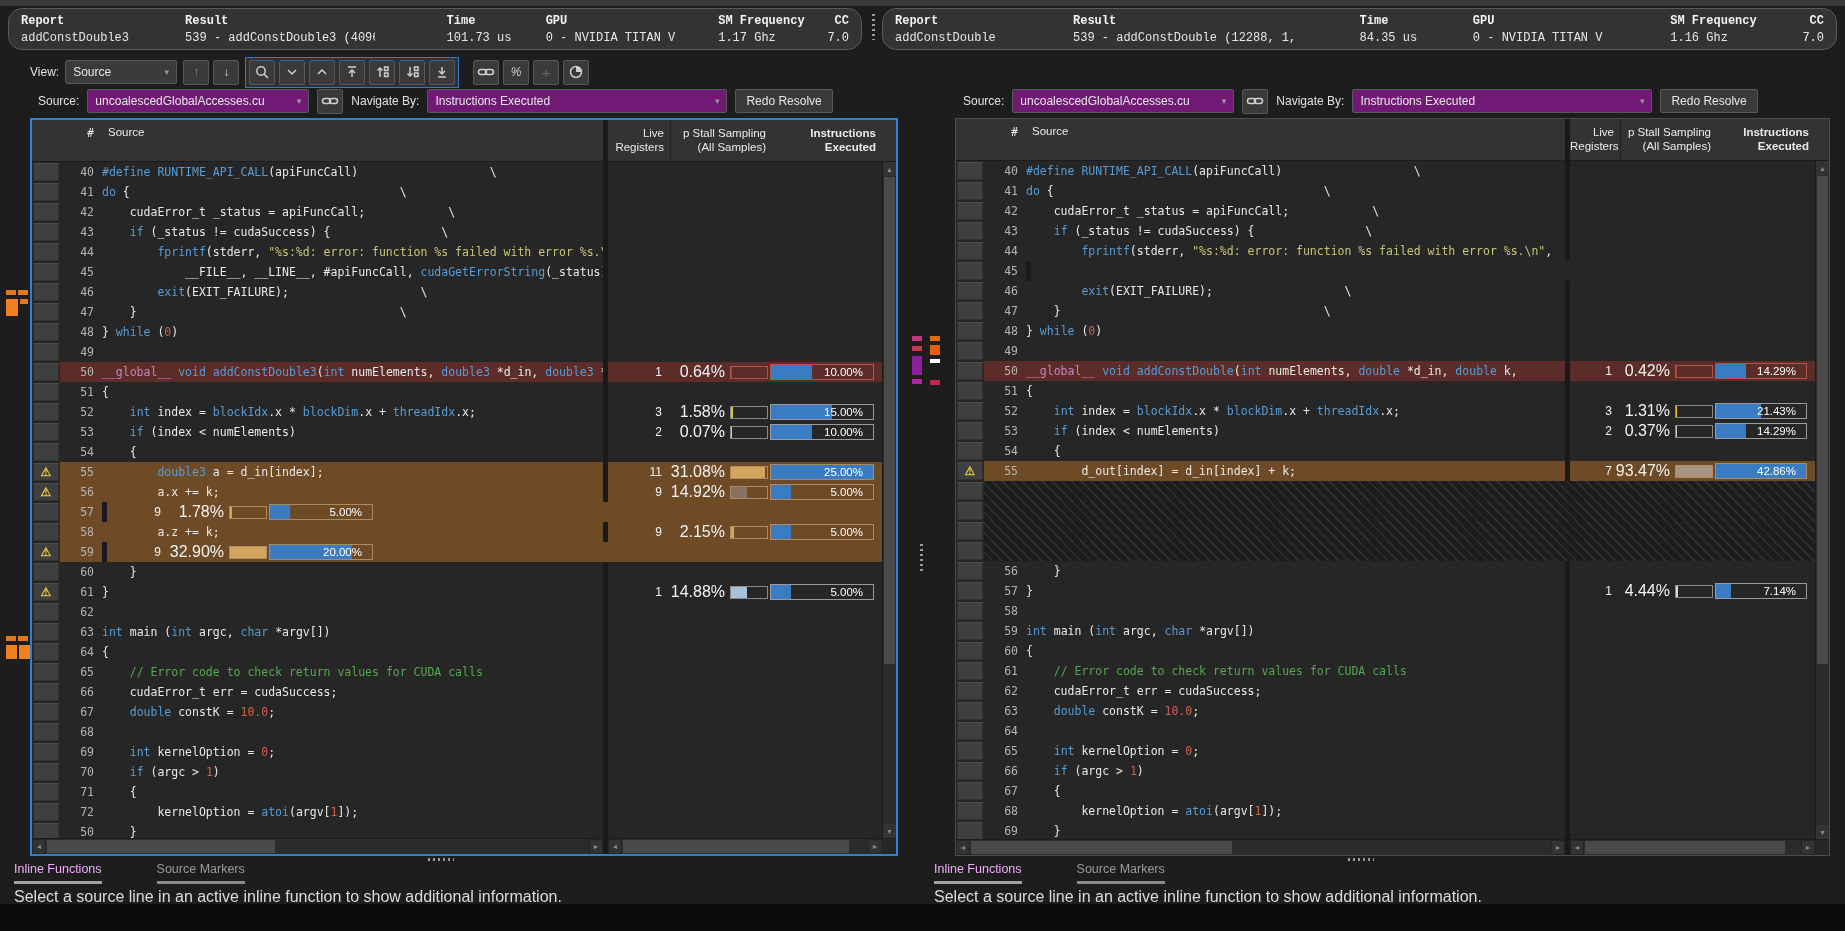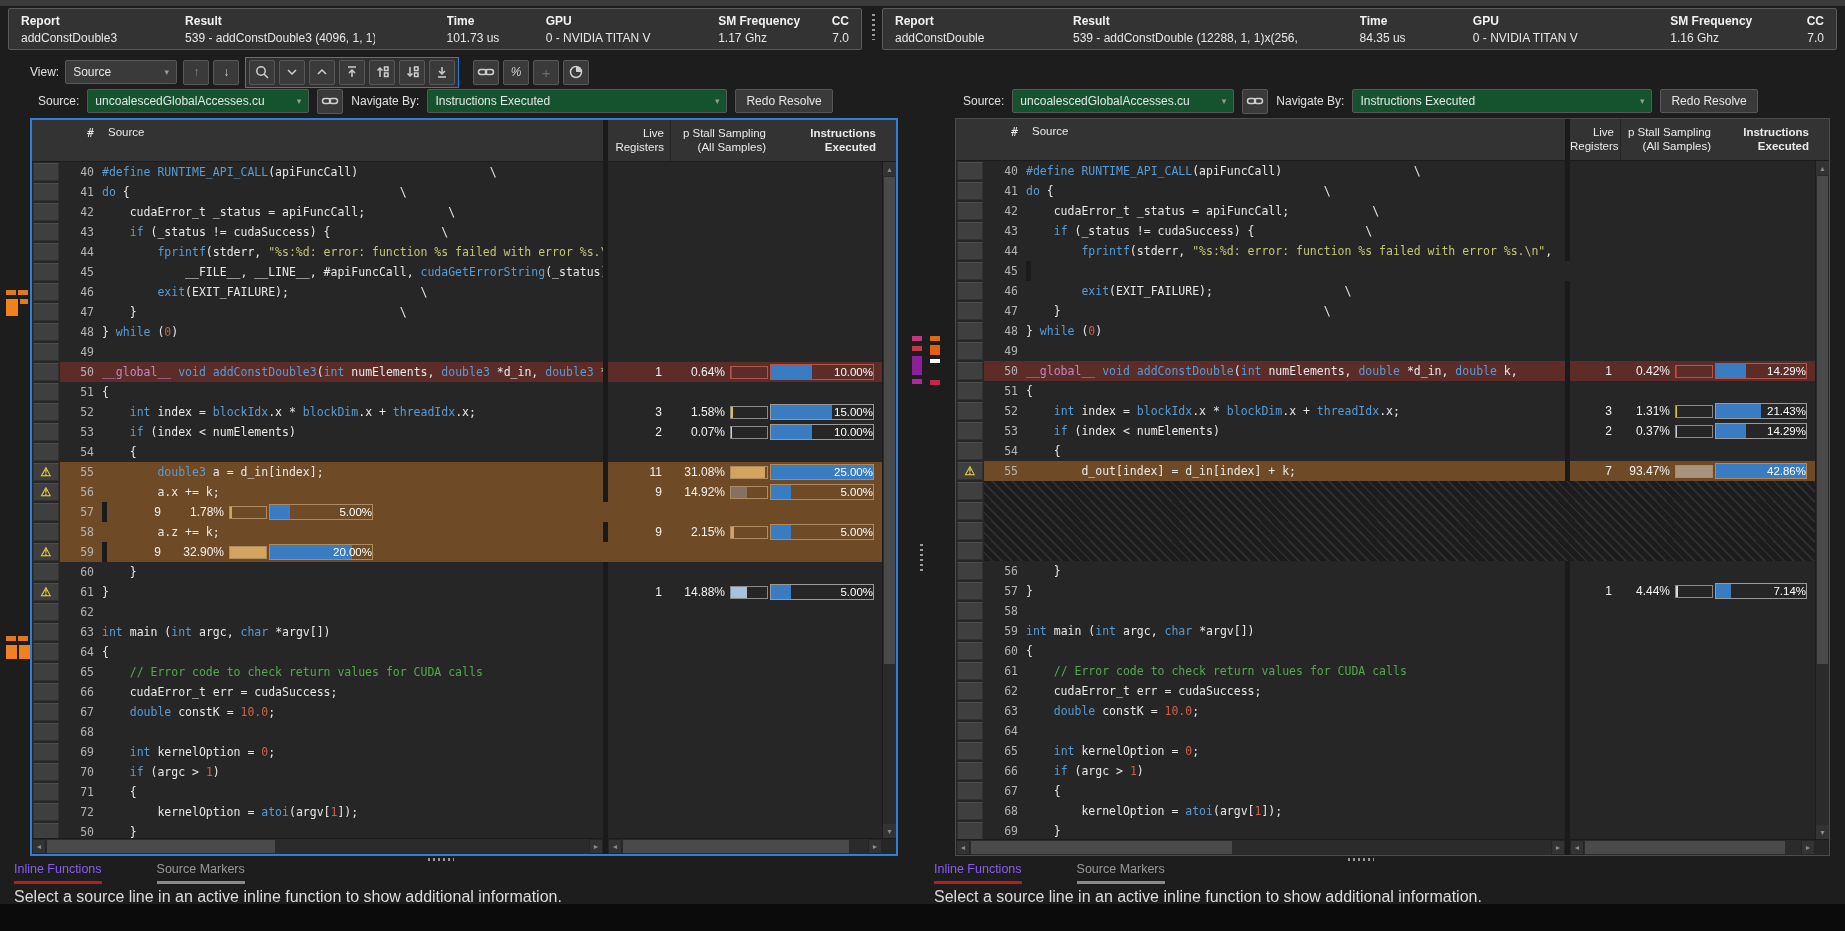--- a/index.html
+++ b/index.html
@@ -3,34 +3,34 @@
 <meta charset="utf-8">
 <style>
   * { box-sizing: border-box; margin: 0; padding: 0; }
   html,body { width:1845px; height:931px; background:#1d1d1d; font-family:"Liberation Sans",sans-serif; color:#e0e0e0; overflow:hidden; position:relative; }
   .abs { position:absolute; }
 
   .topstrip { left:0; top:0; width:1845px; height:6px; background:#3a3a3a; }
   .footerbar { left:0; top:904px; width:1845px; height:27px; background:#0b0b0b; }
 
   
-  .report { background:#333333; border:1px solid #5a5a5a; border-radius:2px; display:flex; padding:4px 12px; height:42px; }
+  .report { background:#333333; border:1px solid #5a5a5a; border-radius:14px; display:flex; padding:4px 12px; height:42px;font-family:Liberation Mono, monospace; }
   .rcol { display:flex; flex-direction:column; justify-content:center; gap:3px; font-size:12px; overflow:hidden; }
   .rlabel { font-weight:bold; color:#f2f2f2; }
   .rvalue { color:#e6e6e6; white-space:nowrap; }
 
   
   .toolbar { left:30px; top:56px; height:32px; display:flex; align-items:center; gap:6px; font-size:12px; }
   .tbtn { min-width:26px; height:25px; background:#3a3a3a; border:1px solid #585858; border-radius:2px; display:flex; align-items:center; justify-content:center; color:#cfcfcf; padding:0 3px; }
   .tbtn.disabled { color:#6a6a6a; }
   .tgroup { display:flex; gap:4px; }
   .tgroup-blue { border:1px solid #2e7bd2; padding:2px 3px; display:flex; gap:4px; background:#303030; }
   .combo { background:#3a3a3a; border:1px solid #585858; border-radius:2px; height:24px; display:flex; align-items:center; padding:0 7px; gap:10px; color:#e6e6e6; }
   .combo .arrow { color:#9a9a9a; font-size:9px; }
-  .combo-dark { background:#14532d; }
+  .combo-dark { background:#701a75; }
   .icon svg { stroke:#cfcfcf; fill:none; stroke-width:1.5; display:block; }
 
   
   .srcrow { height:26px; display:flex; align-items:center; gap:8px; font-size:12px; }
   .btn { background:#3a3a3a; border:1px solid #585858; border-radius:2px; height:24px; display:flex; align-items:center; padding:0 10px; color:#e6e6e6; }
 
   
   .panel { background:#262626; display:flex; flex-direction:column; }
   .panel-l { left:30px; top:118px; width:868px; height:738px; border:2px solid #2e7fd8; --reg:62px; --stall:100px; --instr:112px; --metrics:274px; }
   .panel-r { left:955px; top:118px; width:875px; height:738px; border:1px solid #4c4c4c; --reg:50px; --stall:95px; --instr:100px; --metrics:245px; }
@@ -51,27 +51,27 @@
   .warnic { color:#e9c93f; font-size:12px; line-height:1; font-weight:bold; }
   .rowbody { flex:1; display:flex; align-items:center; overflow:hidden; }
   .rowbody.red { background:#5c2c29; }
   .rowbody.brown { background:#6f4a26; }
   .lnum { width:42px; text-align:right; padding-right:8px; color:#b4b4b4; font-family:"DejaVu Sans Mono",monospace; font-size:11.5px; flex:none; }
   .code { flex:1; overflow:hidden; white-space:pre; font-family:"DejaVu Sans Mono",monospace; font-size:11.5px; color:#e8e8e8; }
   .c-kw { color:#569cd6; } .c-fn { color:#569cd6; } .c-num { color:#d0604c; }
   .c-str { color:#c5c578; } .c-com { color:#55a84f; } .c-glob { color:#c586c0; } .c-pl { color:#e8e8e8; }
   .mreg { width:var(--reg); text-align:right; padding-right:8px; font-size:12px; color:#f2f2f2; flex:none; }
   .mstall { width:var(--stall); display:flex; align-items:center; justify-content:flex-end; gap:5px; flex:none; padding-right:2px; }
-  .spct { font-size:12px; color:#f2f2f2; }
+  .spct { font-size:16px; color:#f2f2f2; }
   .sbar { width:38px; height:13px; border:1px solid #8a8a8a; position:relative; flex:none; }
   .sfill { position:absolute; left:0; top:0; bottom:0; }
   .minstr { width:var(--instr); display:flex; align-items:center; flex:none; }
   .ibar { width:calc(var(--instr) - 8px); height:16px; border:1px solid #9a9a9a; position:relative; }
   .ifill { position:absolute; left:0; top:0; bottom:0; background:#3a7cc2; }
-  .ilabel { position:absolute; right:0; top:0; bottom:0; display:flex; align-items:center; font-size:11.5px; color:#ffffff; }
+  .ilabel { position:absolute; right:10px; top:0; bottom:0; display:flex; align-items:center; font-size:11.5px; color:#ffffff; }
   .red .sbar, .red .ibar { border-color:#b0564e; }
   .brown .sbar, .brown .ibar { border-color:#ab8b60; }
   .hatch { flex:1; background:repeating-linear-gradient(45deg,#1c1c1c 0 5px,#2d2d2d 5px 7px); }
 
   
   .hscrollrow { height:16px; display:flex; border-top:1px solid #1c1c1c; background:#262626; flex:none; padding-right:14px; }
   .hseg { display:flex; align-items:stretch; }
   .harrow { width:14px; background:#333333; color:#8a8a8a; font-size:7px; display:flex; align-items:center; justify-content:center; border:1px solid #252525; }
   .htrack { flex:1; background:#2b2b2b; position:relative; }
   .hthumb { position:absolute; top:1px; bottom:1px; background:#4a4a4a; }
@@ -81,21 +81,21 @@
 
   
   .strip { background:transparent; }
   .mark { position:absolute; }
   .vdots { width:3px; background:repeating-linear-gradient(#9a9a9a 0 2px, transparent 2px 5px); }
   .hdots { height:3px; background:repeating-linear-gradient(90deg,#9a9a9a 0 2px, transparent 2px 5px); }
 
   
   .tabbar { display:flex; gap:26px; font-size:12.5px; }
   .tab { padding-bottom:5px; }
-  .tab-active { color:#8b5cf6; border-bottom:3px solid #b91c1c; }
+  .tab-active { color:#f0abfc; border-bottom:3px solid #a3a3a3; }
   .tab-idle { color:#9a9a9a; border-bottom:3px solid #8a8a8a;margin-left:29px; }
   .hint { font-size:16px; color:#dcdcdc; }
 </style>
 </head>
 <body>
 
 <div class="abs topstrip"></div>
 
 <div class="abs report" style="left:8px; top:8px; width:854px;">
   <div class="rcol" style="width:232px">

